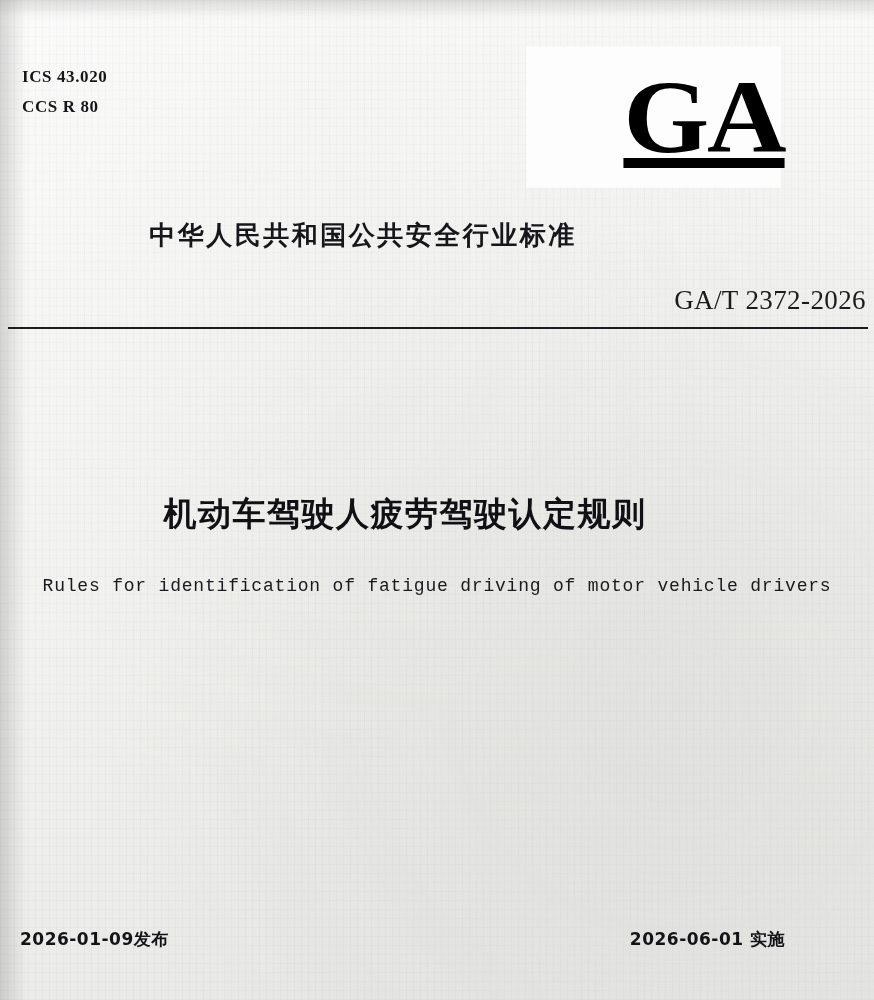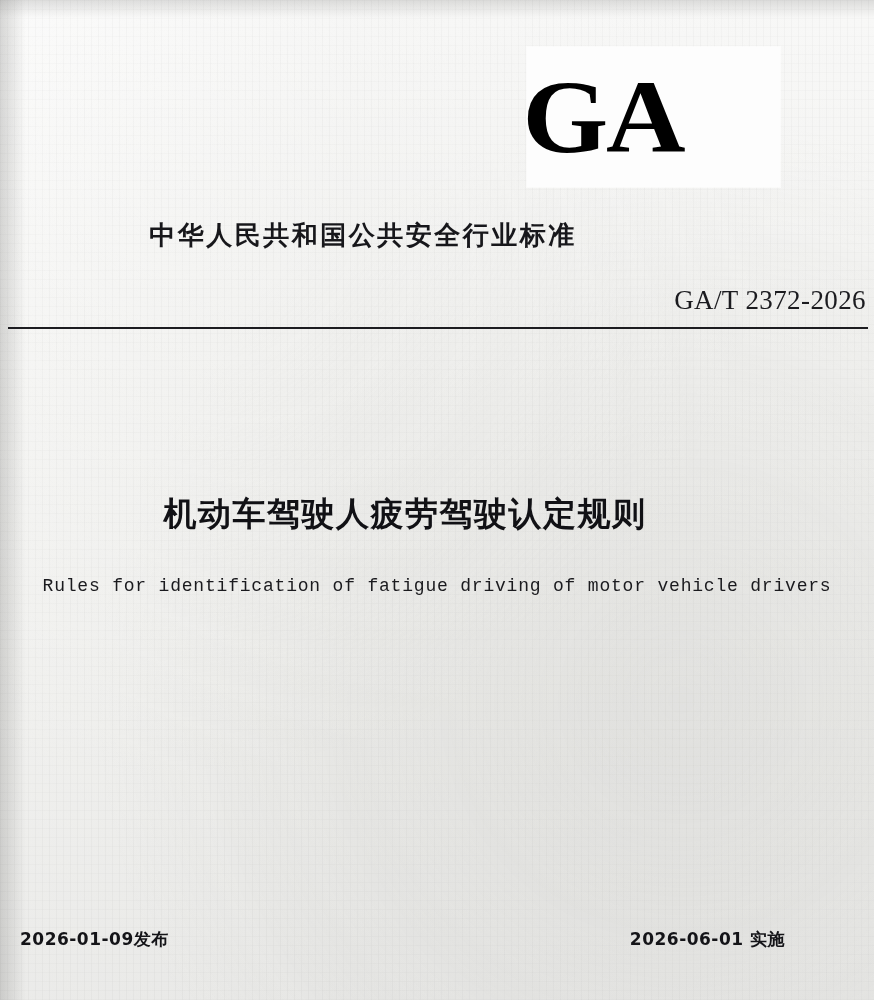--- a/index.html
+++ b/index.html
@@ -76,22 +76,23 @@
   
   #ga-logo {
     position: absolute;
     left: 527px;
     top: 47px;
     width: 253px;
     height: 140px;
     background: #fdfdfd;
     display: flex;
     align-items: center;
-    justify-content: flex-start;
+    justify-content: flex-end;
     box-shadow: 0 0 0 1px rgba(255,255,255,0.6);
+    text-decoration: underline;
   }
   #ga-logo-text {
     font-family: "Liberation Serif", serif;
     font-weight: bold;
     font-size: 104px;
     line-height: 104px;
     letter-spacing: -2px;
     color: #000;
     transform: scaleX(1.06);
   }
@@ -193,20 +194,24 @@
 </head>
 <body>
 
 <div id="page">
 
   <div id="shadow-left"></div>
   <div id="shadow-top"></div>
 
   <div class="content">
 
+    <div id="meta-block">
+      <div class="meta-line">ICS 43.020</div>
+      <div class="meta-line">CCS R 80</div>
+    </div>
 
     <div id="ga-logo">
       <span id="ga-logo-text">GA</span>
     </div>
 
     <div id="authority-line">中华人民共和国公共安全行业标准</div>
 
     <div id="standard-number">GA/T 2372-2026</div>
 
     <div id="header-rule"></div>

